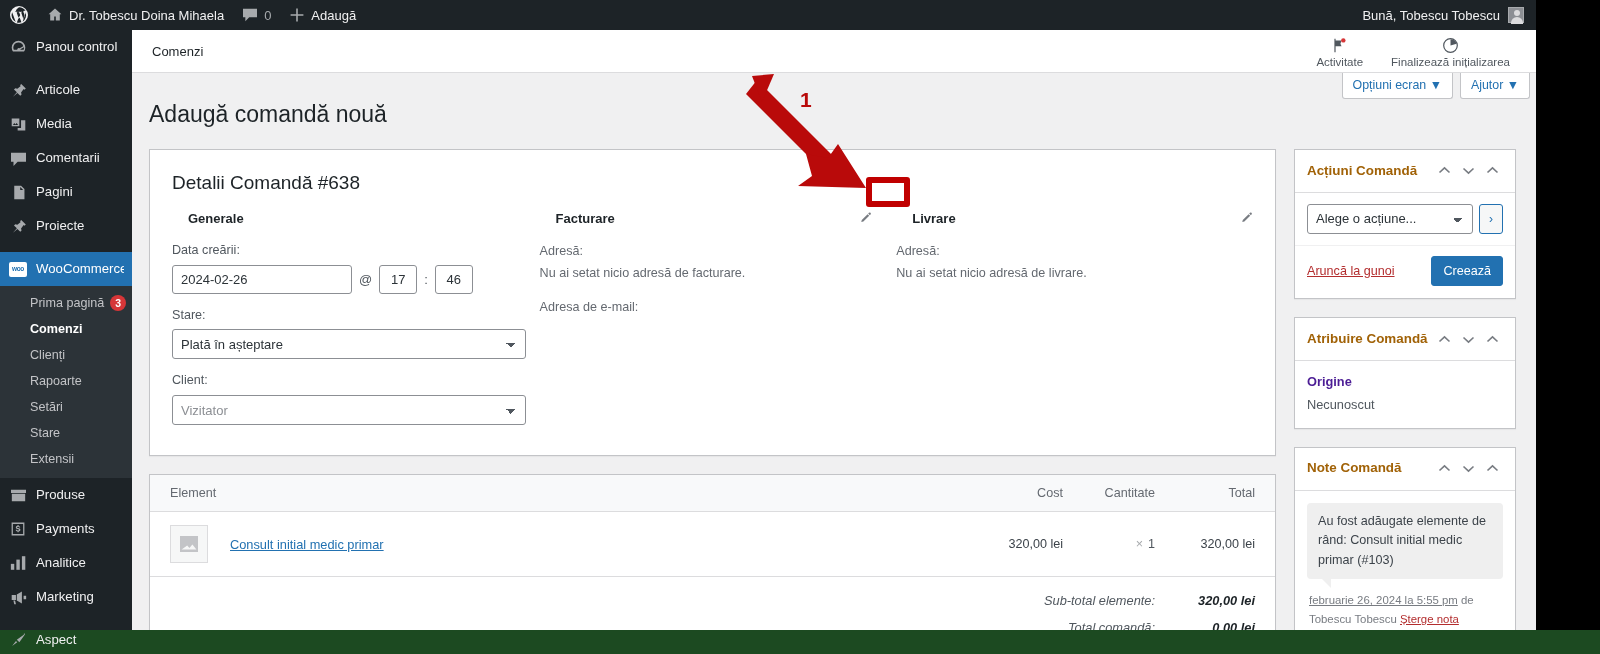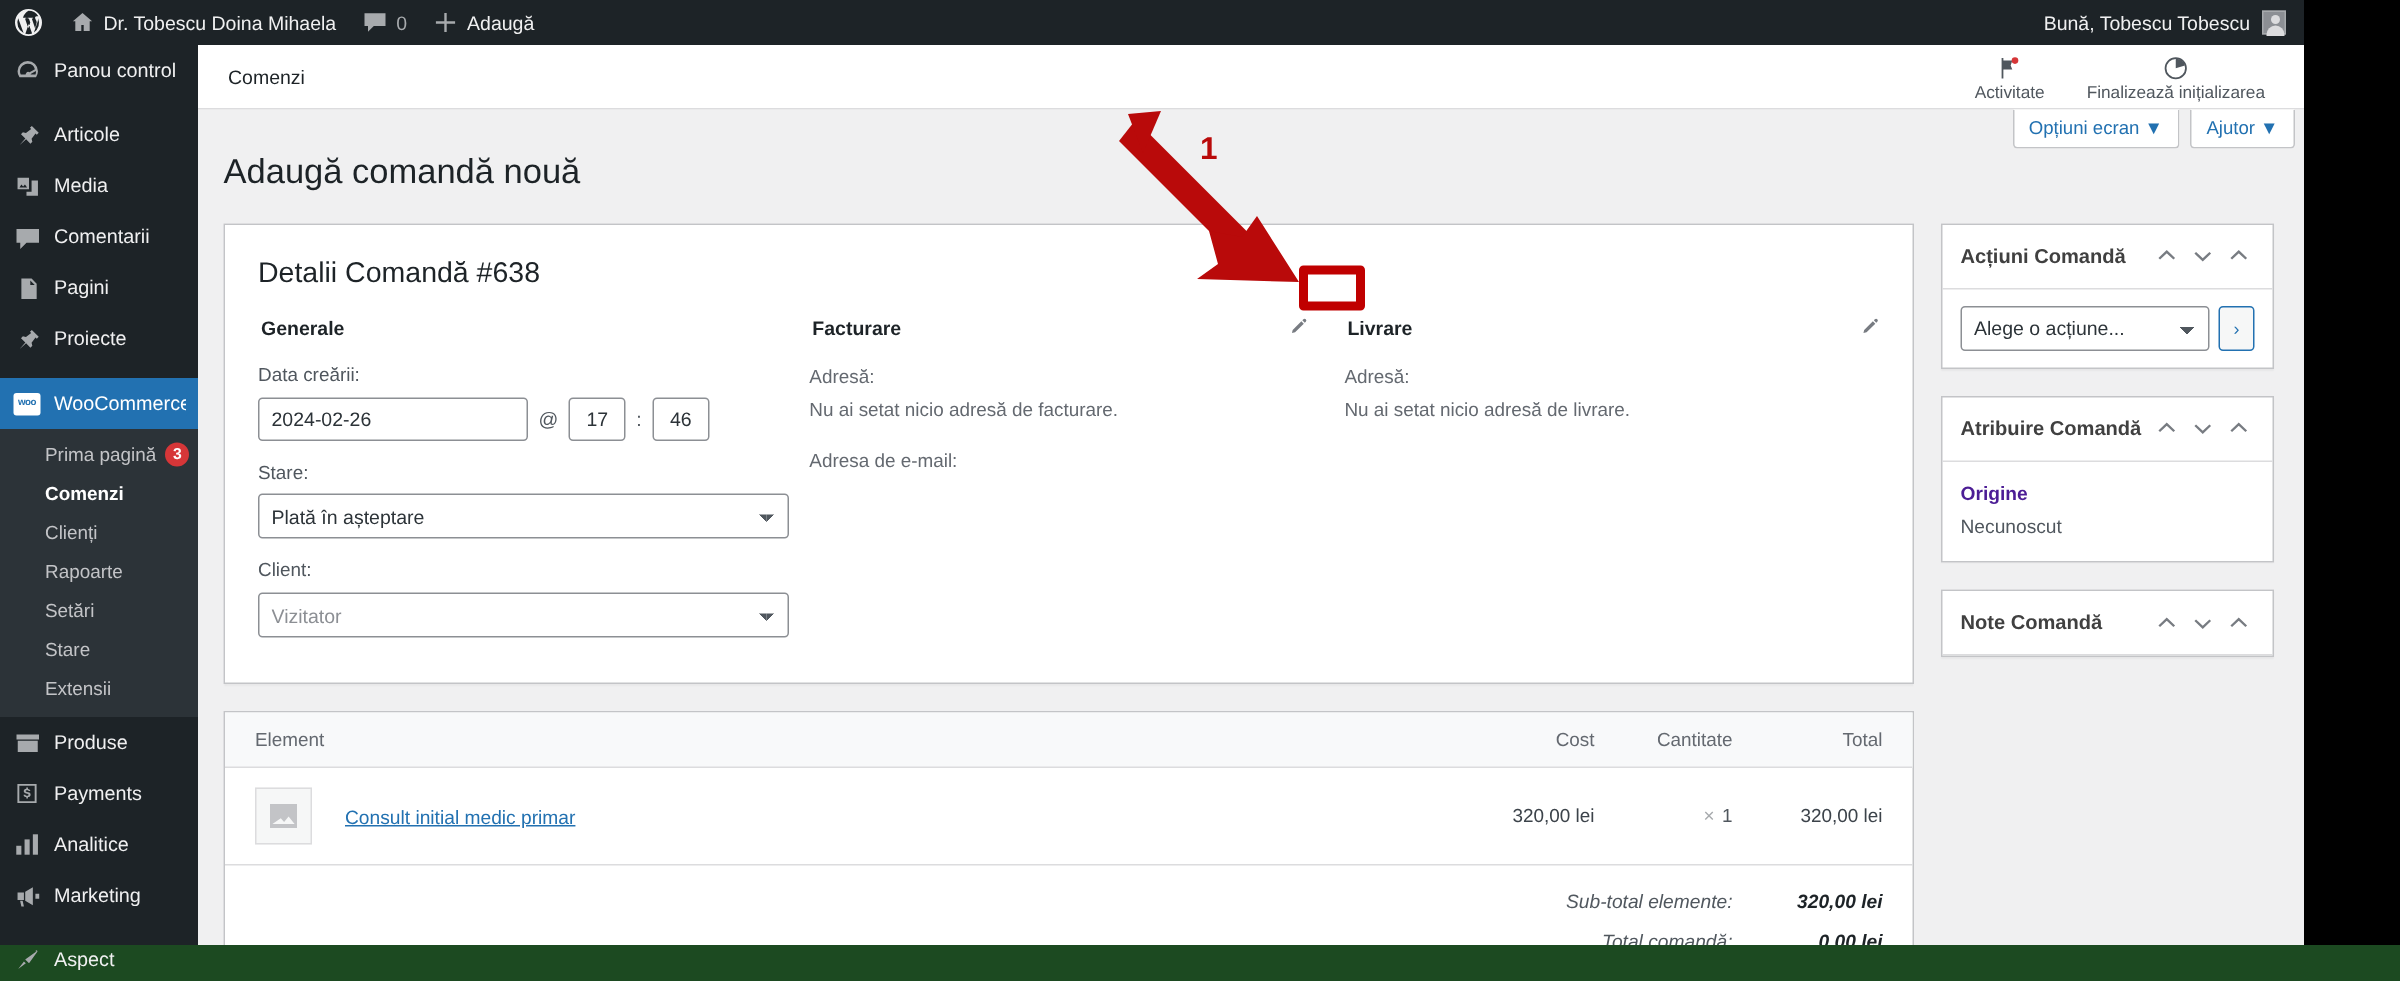--- a/index.html
+++ b/index.html
@@ -89,21 +89,21 @@
   .postbox{ background:#fff; border:1px solid #c3c4c7; box-shadow:0 1px 1px rgba(0,0,0,.04); margin-bottom:18px; }
 
   
   .order-data{ padding:0 22px 18px; }
   .order-data h2{ font-size:19px; font-weight:400; color:#1d2327; margin:0; padding:20px 0 14px; line-height:1.4;}
   .od-cols{ display:flex; }
   .od-col{ padding-right:24px; position:relative; }
   .od-col.general{ width:34%; }
   .od-col.billing{ width:33%; }
   .od-col.shipping{ width:33%; padding-right:0;}
-  .od-col h3{ font-size:13px; font-weight:bold; color:#1d2327; margin:0 2px 12px; line-height:1.4;}
+  .od-col h3{ font-size:13px; font-weight:bold; color:#1d2327; margin:0 16px 12px; line-height:1.4;}
   .edit-pencil{ position:absolute; top:1px; right:24px; }
   .edit-pencil.shipping-pen{ right:0; }
   .edit-pencil svg{ display:block; fill:#787c82; }
   .fld-label{ display:block; font-size:12.6px; color:#50575e; margin:0 0 5px; line-height:1.5;}
   .date-row{ display:flex; align-items:center; gap:7px; margin-bottom:12px; }
   input[type=text], select, textarea{
     font-family:"Liberation Sans", sans-serif; font-size:13px; color:#2c3338;
     border:1px solid #8c8f94; border-radius:3px; background:#fff;
     padding:4px 8px; height:29px; line-height:19px; outline:none;
   }
@@ -154,21 +154,21 @@
     font-family:"Liberation Sans", sans-serif; font-size:12.6px; line-height:1;
     border:1px solid #2271b1; color:#2271b1; background:#f6f7f7;
     border-radius:3px; padding:8px 11px; white-space:nowrap;
   }
   .btn-primary{ background:#2271b1; border-color:#2271b1; color:#fff; }
 
   
   .pb-head{
     display:flex; align-items:center; padding:11px 12px; border-bottom:1px solid #dcdcde;
   }
-  .pb-head h2{ font-size:13.4px; font-weight:bold; color:#404040; margin:0; flex:1; line-height:1.4;}
+  .pb-head h2{ font-size:13.4px; font-weight:bold; color:#a16207; margin:0; flex:1; line-height:1.4;}
   .pb-ctrl{ display:flex; align-items:center; gap:2px; }
   .pb-ctrl .ctl{ width:22px; height:20px; display:flex; align-items:center; justify-content:center; }
   .pb-ctrl .ctl svg{ display:block; stroke:#787c82; fill:none; stroke-width:1.6; }
   .pb-body{ padding:11px 12px; }
   .act-row{ display:flex; align-items:center; gap:6px; }
   .act-row select{ flex:1; width:176px; }
   .go-btn{
     width:24px; height:30px; border:1px solid #2271b1; border-radius:3px; background:#f6f7f7;
     color:#2271b1; display:flex; align-items:center; justify-content:center; font-size:12px;
   }
@@ -532,20 +532,24 @@
               </div>
             </div>
             <div class="pb-body">
               <div class="act-row">
                 <select>
                   <option>Alege o acțiune...</option>
                 </select>
                 <span class="go-btn">›</span>
               </div>
             </div>
+            <div class="act-foot">
+              <a href="#" class="trash-link">Aruncă la gunoi</a>
+              <button class="btn btn-primary">Creează</button>
+            </div>
           </div>
 
           <div class="postbox">
             <div class="pb-head">
               <h2>Atribuire Comandă</h2>
               <div class="pb-ctrl">
                 <span class="ctl">
                     <svg width="13" height="9" viewBox="0 0 13 9">
                       <polyline points="1.5,6.5 6.5,1.8 11.5,6.5"></polyline>
                     </svg>
@@ -580,20 +584,28 @@
                 <span class="ctl">
                     <svg width="13" height="9" viewBox="0 0 13 9">
                       <polyline points="1.5,2.5 6.5,7.2 11.5,2.5"></polyline>
                     </svg>
                   </span>
                 <span class="ctl">
                     <svg width="13" height="9" viewBox="0 0 13 9">
                       <polyline points="1.5,6.5 6.5,1.8 11.5,6.5"></polyline>
                     </svg>
                   </span>
+              </div>
+            </div>
+            <div class="note-list">
+              <div class="note-bubble">Au fost adăugate elemente de rând: Consult initial medic primar (#103)</div>
+              <div class="note-meta">
+                <span class="dt">februarie 26, 2024 la 5:55 pm</span>
+                <span>de Tobescu Tobescu</span>
+                <a href="#" class="del">Șterge nota</a>
               </div>
             </div>
 
           </div>
 
         </div>
       </div>
     </div>
   </div>
 

